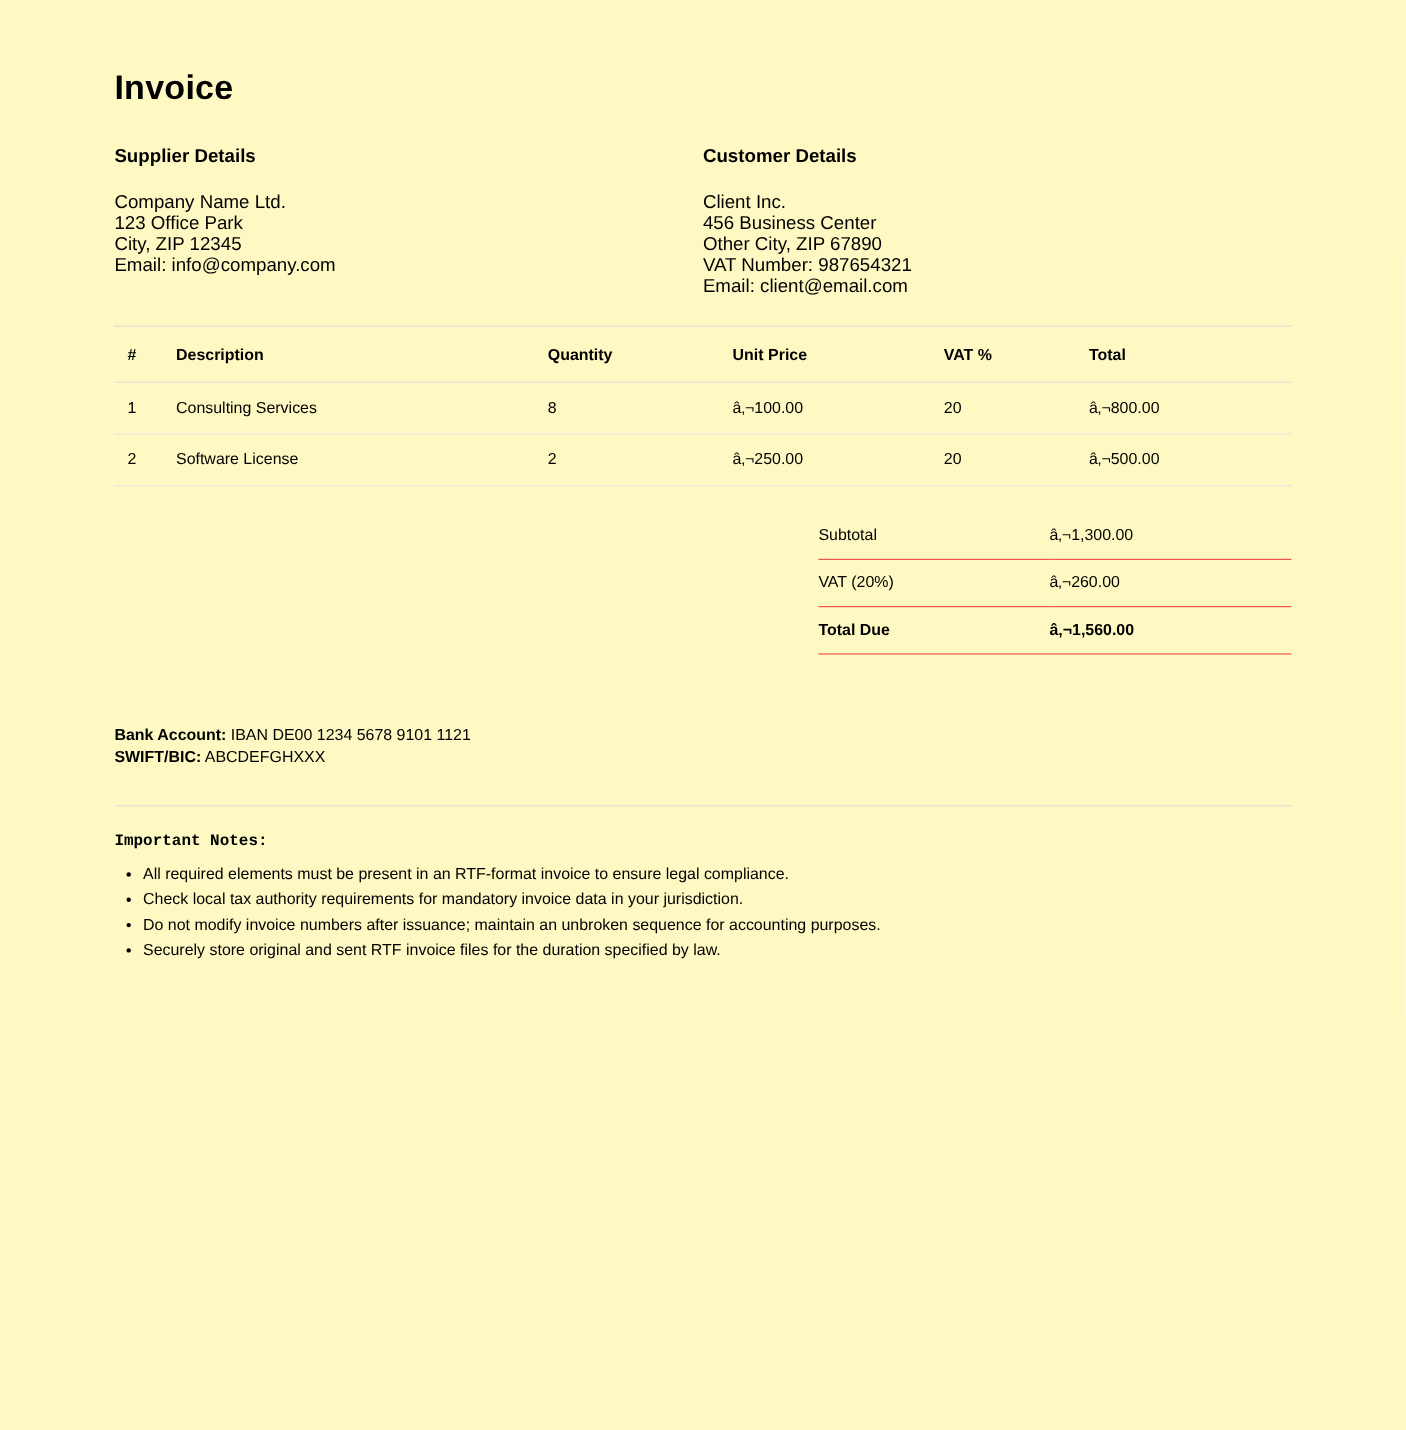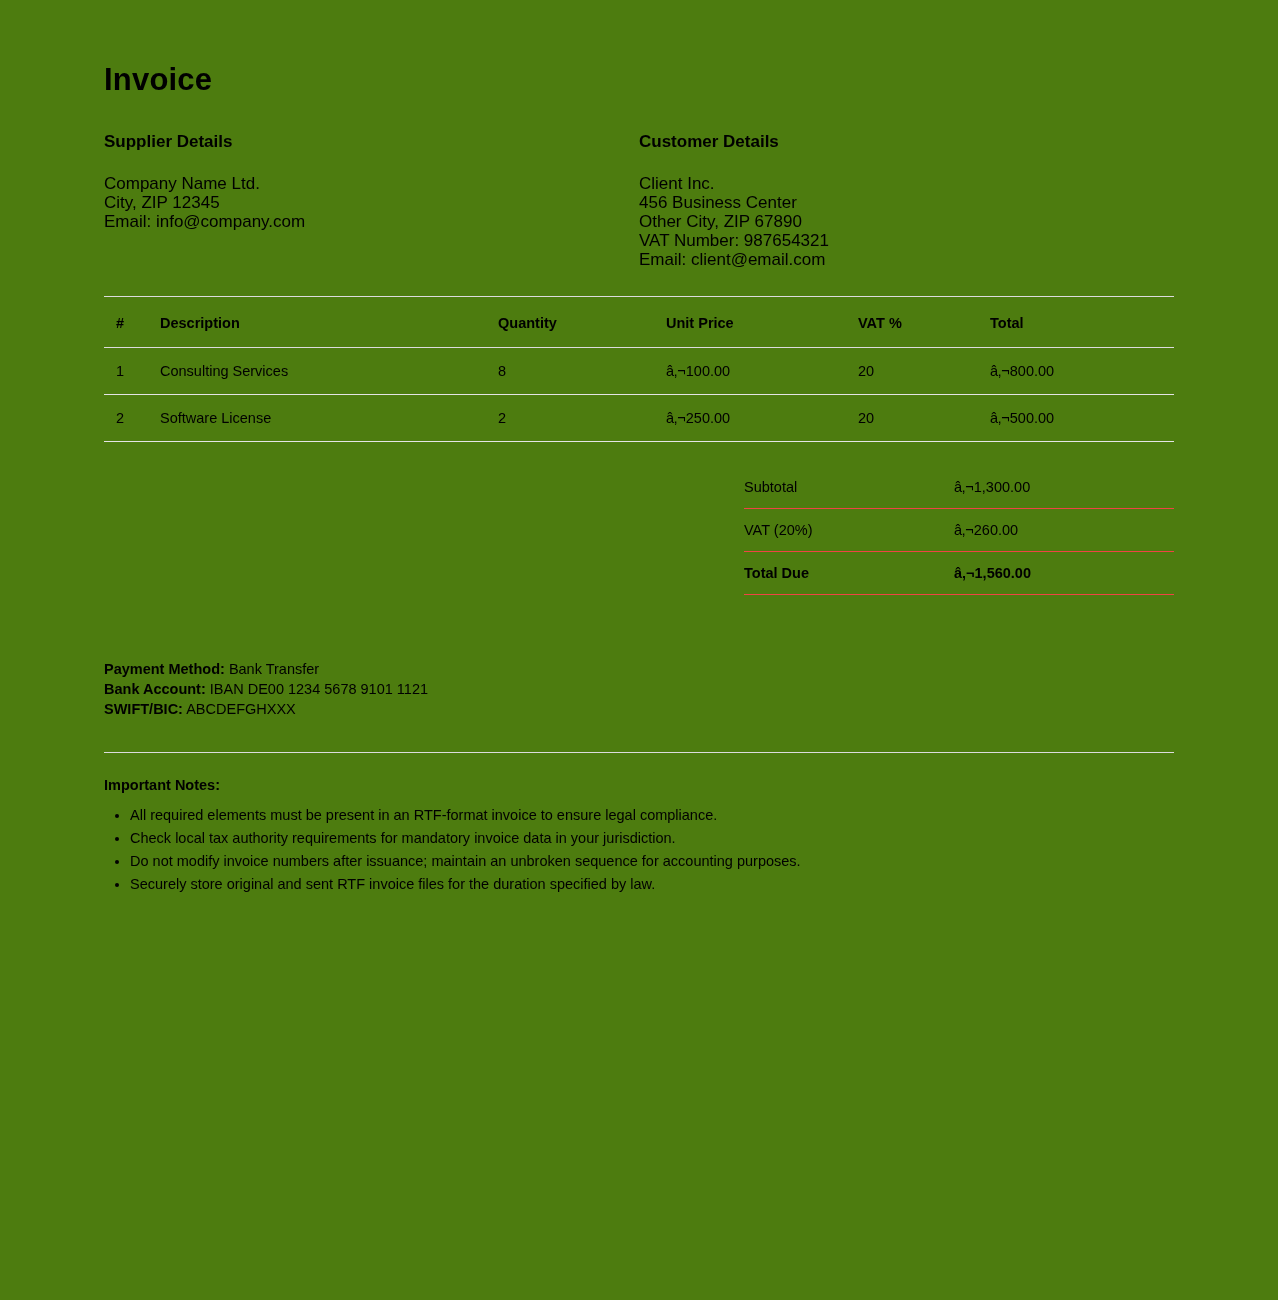--- a/index.html
+++ b/index.html
@@ -9,21 +9,21 @@
     background: #ffffff;
     width: 1278px;
     height: 1300px;
     font-family: "Liberation Sans", sans-serif;
     color: #000000;
   }
   .page {
     width: 1278px;
     min-height: 1300px;
     padding: 62px 104px 40px 104px;
-    background: #4d7c0f;
+    background: #fef9c3;
   }
   h1.invoice-title {
     font-size: 31px;
     font-weight: bold;
     margin: 0 0 34px 0;
     letter-spacing: 0.2px;
   }
   .parties {
     display: flex;
     width: 100%;
@@ -102,40 +102,42 @@
   }
   .payment .b { font-weight: bold; }
   .notes-rule {
     border-top: 1px solid #dcdcdc;
     margin-top: 33px;
   }
   .notes-heading {
     font-size: 14.5px;
     font-weight: bold;
     margin: 24px 0 12px 0;
+    font-family: Liberation Mono, monospace;
   }
   ul.notes {
     margin: 0;
     padding-left: 26px;
     font-size: 14.5px;
     line-height: 21px;
   }
   ul.notes li { margin: 0 0 2px 0; }
 </style>
 </head>
 <body>
 
 <div class="page">
 
   <h1 class="invoice-title">Invoice</h1>
 
   <div class="parties">
     <div class="party">
       <div class="party-heading">Supplier Details</div>
       <p class="party-line">Company Name Ltd.</p>
+      <p class="party-line">123 Office Park</p>
       <p class="party-line">City, ZIP 12345</p>
       <p class="party-line">Email: info@company.com</p>
     </div>
     <div class="party">
       <div class="party-heading">Customer Details</div>
       <p class="party-line">Client Inc.</p>
       <p class="party-line">456 Business Center</p>
       <p class="party-line">Other City, ZIP 67890</p>
       <p class="party-line">VAT Number: 987654321</p>
       <p class="party-line">Email: client@email.com</p>
@@ -190,24 +192,20 @@
         <tr class="grand">
           <td class="label">Total Due</td>
           <td>â‚¬1,560.00</td>
         </tr>
       </tbody>
     </table>
   </div>
 
   <div class="payment">
     <div>
-      <span class="b">Payment Method:</span>
-      <span>Bank Transfer</span>
-    </div>
-    <div>
       <span class="b">Bank Account:</span>
       <span>IBAN DE00 1234 5678 9101 1121</span>
     </div>
     <div>
       <span class="b">SWIFT/BIC:</span>
       <span>ABCDEFGHXXX</span>
     </div>
   </div>
 
   <div class="notes-rule"></div>

